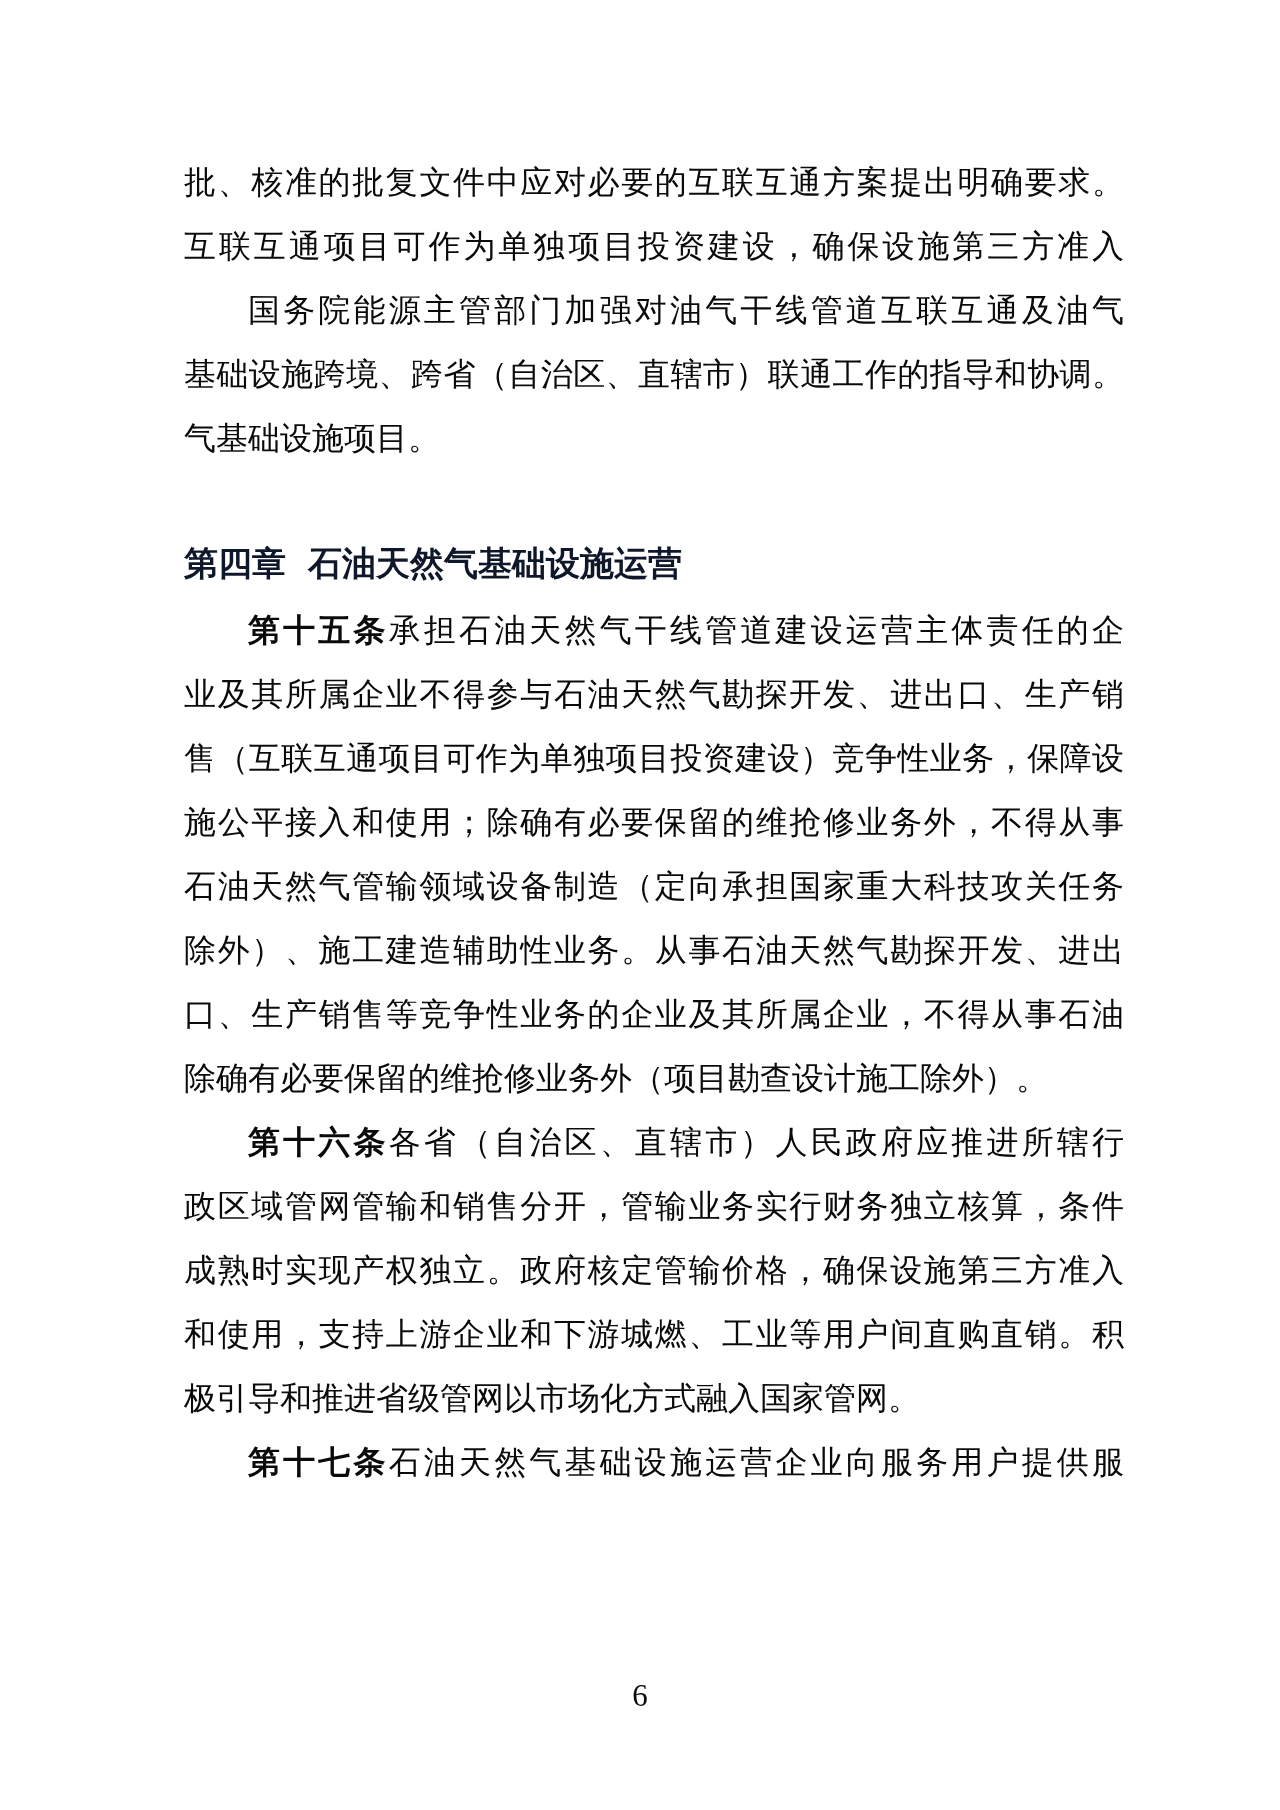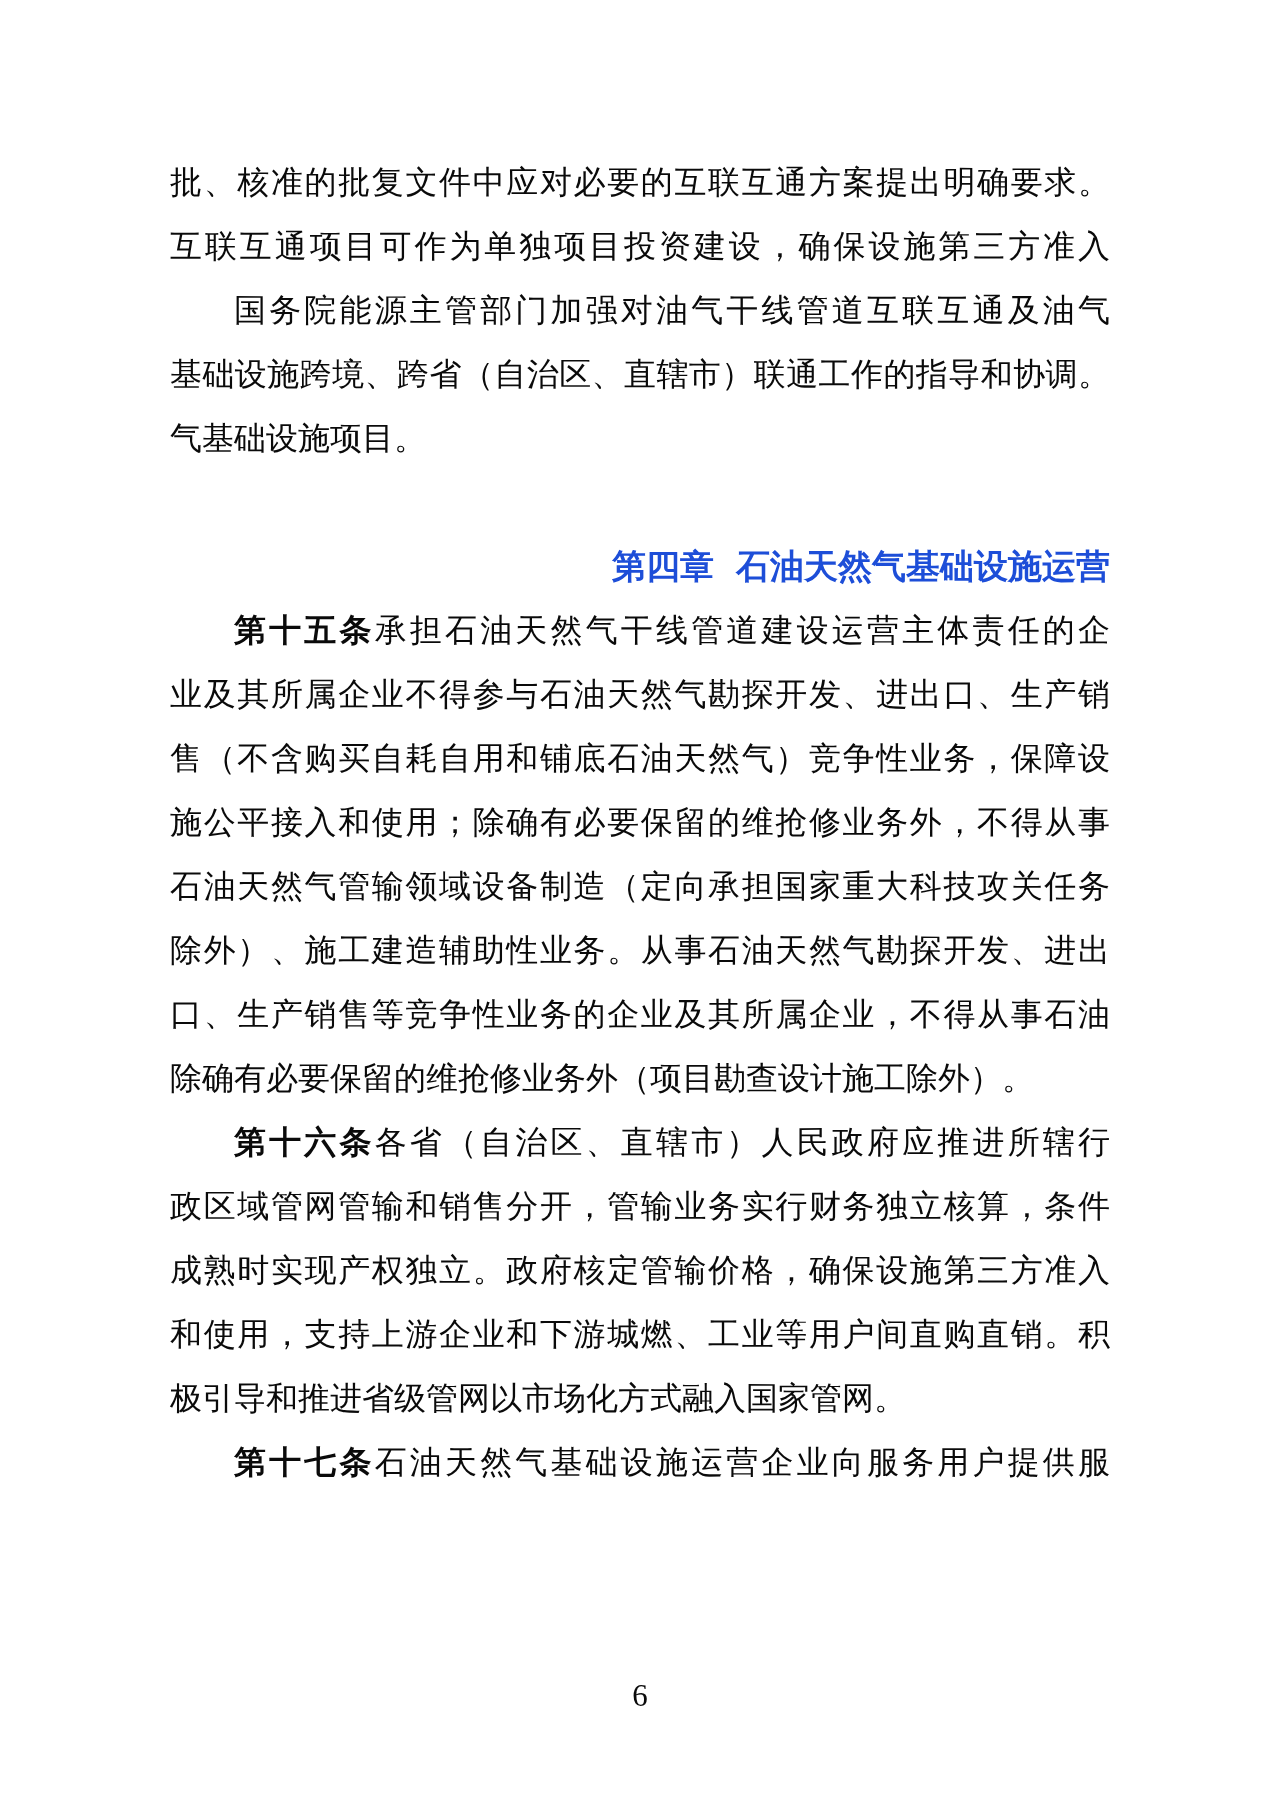--- a/index.html
+++ b/index.html
@@ -9,21 +9,21 @@
   }
   .page {
     position: relative;
     width: 1280px;
     height: 1810px;
     background: #ffffff;
     overflow: hidden;
   }
   .content {
     position: absolute;
-    left: 170px;
+    left: 184px;
     top: 150px;
     width: 940px;
   }
   .line {
     height: 64px;
     line-height: 64px;
     font-size: 32px;
     color: #0a0a0a;
     font-family: "Liberation Serif", "DejaVu Serif", serif;
     white-space: nowrap;
@@ -39,24 +39,24 @@
   .term {
     font-family: "Liberation Sans", "DejaVu Sans", sans-serif;
     font-weight: 700;
   }
   .spacer {
     height: 64px;
   }
   .heading {
     height: 64px;
     line-height: 64px;
-    text-align: right;
+    text-align: left;
     font-size: 34px;
-    color: #1d4ed8;
-    font-family: Liberation Sans, sans-serif;
+    color: #0f172a;
+    font-family: Liberation Mono, monospace;
     font-weight: 700;
   }
   .heading .chapter {
     margin-right: 22px;
   }
   .page-number {
     position: absolute;
     top: 1674px;
     left: 0;
     width: 1280px;
@@ -83,21 +83,21 @@
     <div class="spacer"></div>
 
     <div class="heading">
       <span class="chapter">第四章</span><span>石油天然气基础设施运营</span>
     </div>
 
     <div class="line justify indent">
       <span class="term">第十五条</span><span>承担石油天然气干线管道建设运营主体责任的企</span>
     </div>
     <div class="line justify">业及其所属企业不得参与石油天然气勘探开发、进出口、生产销</div>
-    <div class="line justify">售（不含购买自耗自用和铺底石油天然气）竞争性业务，保障设</div>
+    <div class="line justify">售（互联互通项目可作为单独项目投资建设）竞争性业务，保障设</div>
     <div class="line justify">施公平接入和使用；除确有必要保留的维抢修业务外，不得从事</div>
     <div class="line justify">石油天然气管输领域设备制造（定向承担国家重大科技攻关任务</div>
     <div class="line justify">除外）、施工建造辅助性业务。从事石油天然气勘探开发、进出</div>
     <div class="line justify">口、生产销售等竞争性业务的企业及其所属企业，不得从事石油</div>
     <div class="line">除确有必要保留的维抢修业务外（项目勘查设计施工除外）。</div>
 
     <div class="line justify indent">
       <span class="term">第十六条</span><span>各省（自治区、直辖市）人民政府应推进所辖行</span>
     </div>
     <div class="line justify">政区域管网管输和销售分开，管输业务实行财务独立核算，条件</div>

